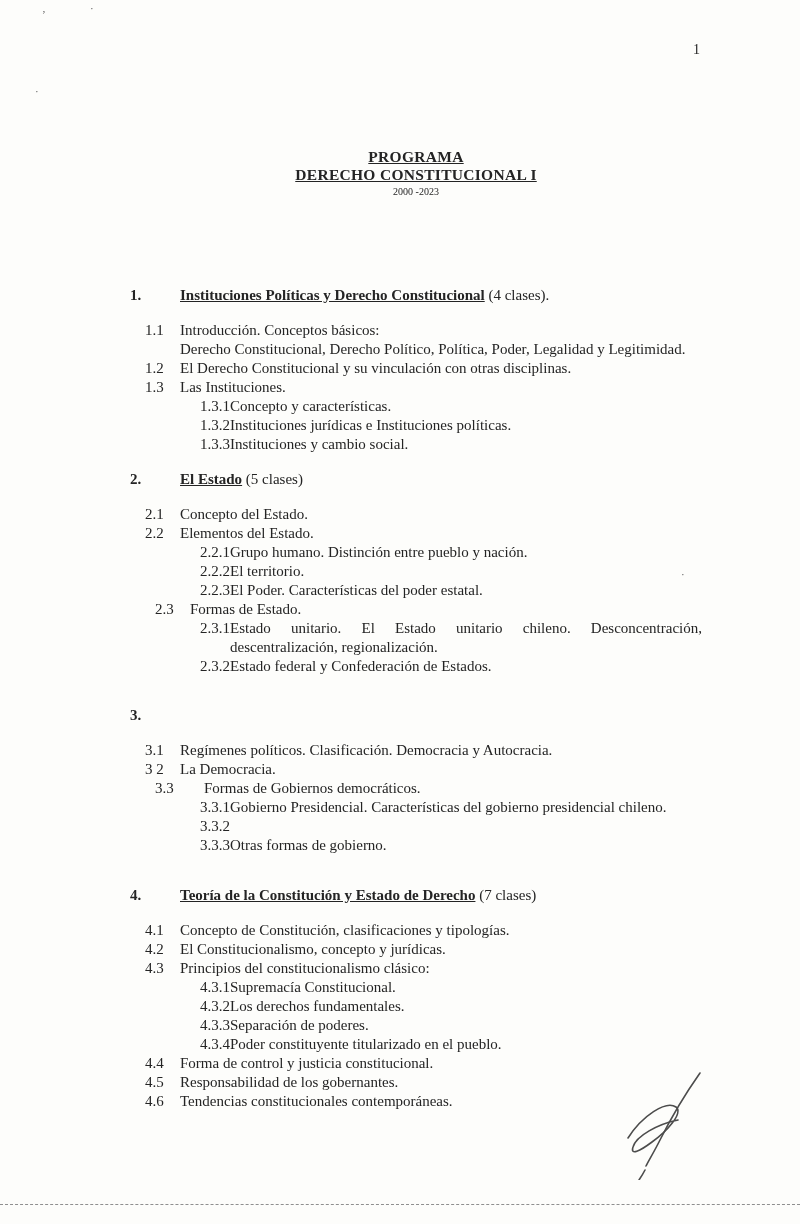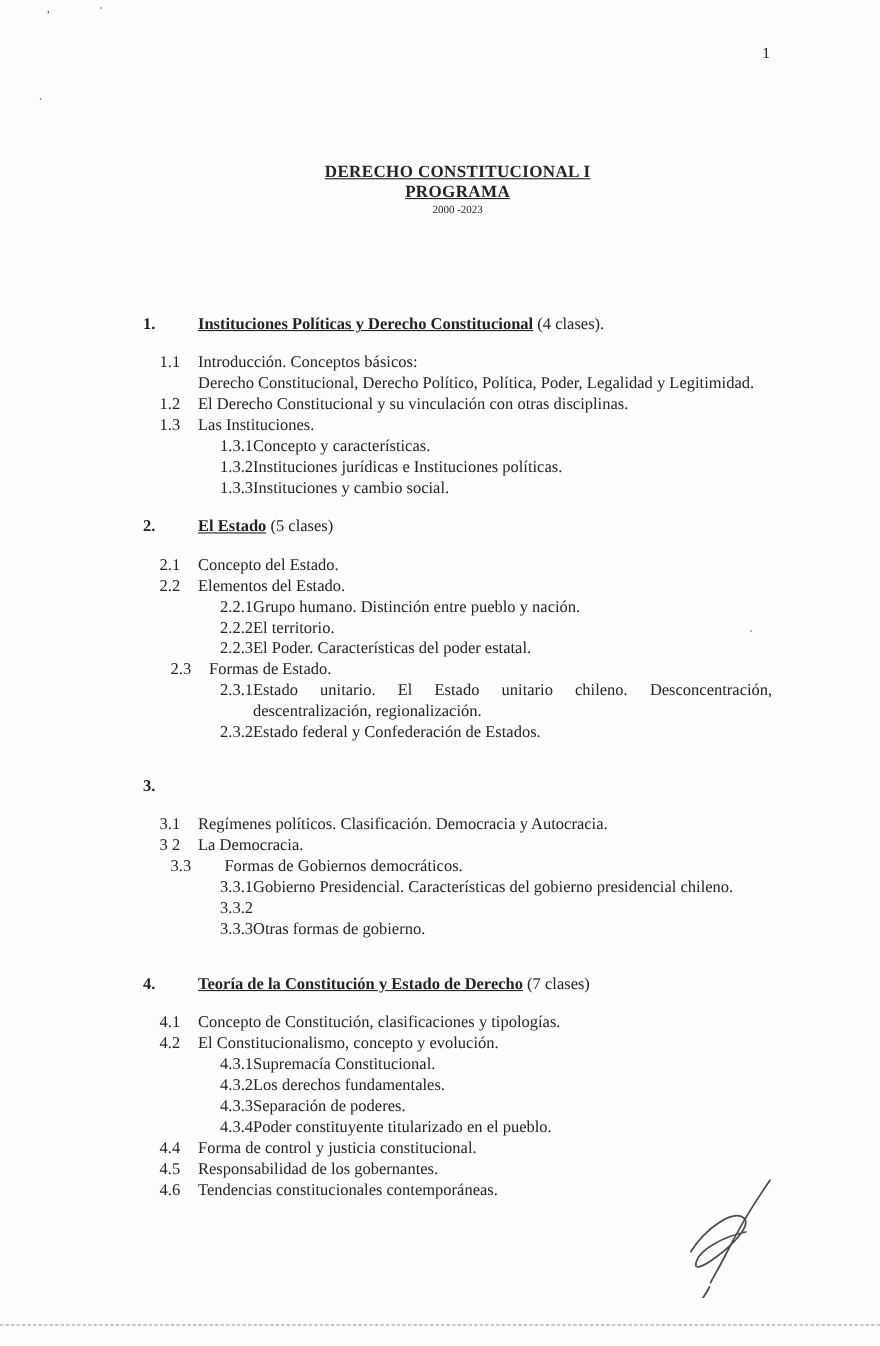--- a/index.html
+++ b/index.html
@@ -98,22 +98,22 @@
   <span class="artifact" style="left:42px; top:8px;">’</span>
   <span class="artifact" style="left:90px; top:2px;">·</span>
   <span class="artifact" style="left:35px; top:85px;">·</span>
   <span class="artifact" style="left:681px; top:568px;">·</span>
 
   <div class="page-number">1</div>
 
   <div class="content">
 
     <div class="title-block">
+      <div class="title-line">PROGRAMA</div>
       <div class="title-line">DERECHO CONSTITUCIONAL I</div>
-      <div class="title-line">PROGRAMA</div>
       <div class="title-years">2000 -2023</div>
     </div>
 
     <div class="section sec-1">
       <div class="sec-head">
         <span class="sec-num">1.</span>
         <span><span class="sec-title">Instituciones Políticas y Derecho Constitucional</span><span class="sec-suffix"> (4 clases).</span></span>
       </div>
       <div class="row l1">
         <span class="num">1.1</span>
@@ -217,21 +217,25 @@
       <div class="sec-head">
         <span class="sec-num">4.</span>
         <span><span class="sec-title">Teoría de la Constitución y Estado de Derecho</span><span class="sec-suffix"> (7 clases)</span></span>
       </div>
       <div class="row l1">
         <span class="num">4.1</span>
         <span class="txt">Concepto de Constitución, clasificaciones y tipologías.</span>
       </div>
       <div class="row l1">
         <span class="num">4.2</span>
-        <span class="txt">El Constitucionalismo, concepto y evolución.</span>
+        <span class="txt">El Constitucionalismo, concepto y jurídicas.</span>
+      </div>
+      <div class="row l1">
+        <span class="num">4.3</span>
+        <span class="txt">Principios del constitucionalismo clásico:</span>
       </div>
       <div class="row l2">
         <span class="num">4.3.1</span>
         <span class="txt">Supremacía Constitucional.</span>
       </div>
       <div class="row l2">
         <span class="num">4.3.2</span>
         <span class="txt">Los derechos fundamentales.</span>
       </div>
       <div class="row l2">

